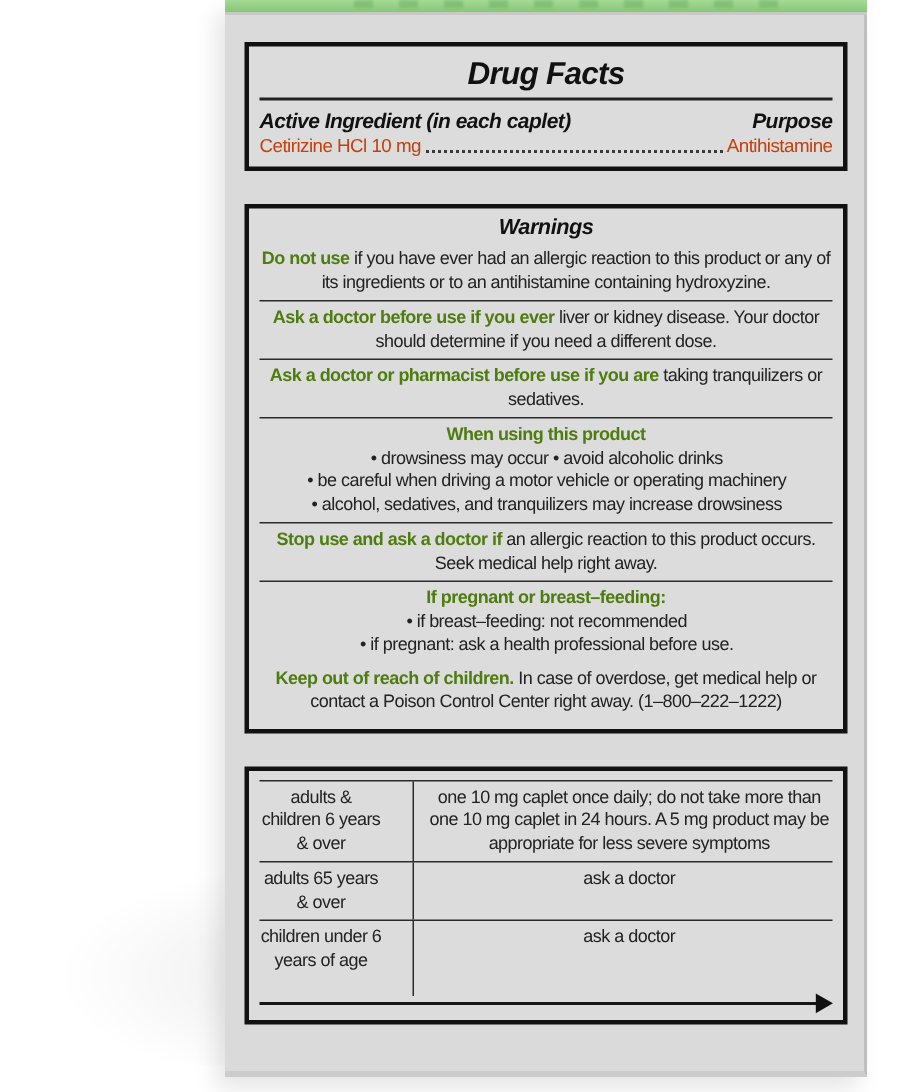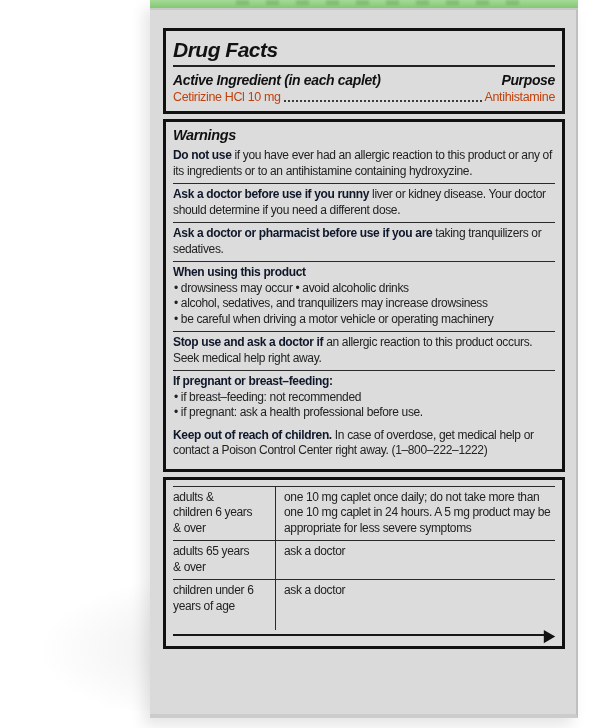--- a/index.html
+++ b/index.html
@@ -35,41 +35,42 @@
   }
 
   .label {
     position: absolute; left: 13px; top: 28px; width: 402px;
   }
 
   .box {
     border: 3.5px solid #111111;
     background: #dcdcdc;
     padding: 4px 7px 6px 7px;
-    margin-bottom: 5px;
+    margin-bottom: 22px;
     font-size: 12px;
     line-height: 15.5px;
     letter-spacing: -0.35px;
     color: #222;
+    text-align: center;
   }
 
   .bi { font-weight: bold; font-style: italic; color: #111; }
 
   .df-title { font-size: 21px; line-height: 25px; letter-spacing: -0.5px; padding-top: 2px; }
   .title-rule { border: none; border-top: 2px solid #222; margin: 3px 0 4px 0; }
 
   .ai-row { display: flex; justify-content: space-between; font-size: 14px; line-height: 18px; }
   .leader-row { display: flex; align-items: flex-end; font-size: 12.5px; line-height: 16px; color: #c2410c; }
   .leader { flex: 1; border-bottom: 2px dotted #3a3a3a; margin: 0 3px 3px 3px; min-width: 20px; }
 
   .section-heading { font-size: 14.5px; line-height: 18px; padding-bottom: 1px; }
 
   .wsec { padding: 3px 0 4px 0; }
   .wsec.rule-above { border-top: 1.5px solid #2a2a2a; }
-  .wsec p b { color: #0f172a; letter-spacing: -0.35px; }
+  .wsec p b { color: #4d7c0f; letter-spacing: -0.35px; }
   .bullet { padding-left: 1px; }
 
   .dir-rule { border: none; border-top: 1.5px solid #2a2a2a; margin: 2px 0 0 0; }
 
   .dir-row { display: flex; border-top: 1.5px solid #2a2a2a; }
   .dir-row:first-child { border-top: none; }
   .dir-row .who {
     width: 103px; flex: 0 0 103px;
     border-right: 1.5px solid #2a2a2a;
     padding: 3px 20px 4px 0;
@@ -112,30 +113,30 @@
       </section>
 
 
       <section class="box">
         <div class="bi section-heading">Warnings</div>
         <div id="warnings-body">
             <div class="wsec">
               <p><b>Do not use</b> if you have ever had an allergic reaction to this product or any of its ingredients or to an antihistamine containing hydroxyzine.</p>
             </div>
             <div class="wsec rule-above">
-              <p><b>Ask a doctor before use if you runny</b> liver or kidney disease. Your doctor should determine if you need a different dose.</p>
+              <p><b>Ask a doctor before use if you ever</b> liver or kidney disease. Your doctor should determine if you need a different dose.</p>
             </div>
             <div class="wsec rule-above">
               <p><b>Ask a doctor or pharmacist before use if you are</b> taking tranquilizers or sedatives.</p>
             </div>
             <div class="wsec rule-above">
               <p><b>When using this product</b></p>
               <div class="bullet">• drowsiness may occur • avoid alcoholic drinks</div>
+              <div class="bullet">• be careful when driving a motor vehicle or operating machinery</div>
               <div class="bullet">• alcohol, sedatives, and tranquilizers may increase drowsiness</div>
-              <div class="bullet">• be careful when driving a motor vehicle or operating machinery</div>
             </div>
             <div class="wsec rule-above">
               <p><b>Stop use and ask a doctor if</b> an allergic reaction to this product occurs. Seek medical help right away.</p>
             </div>
             <div class="wsec rule-above">
               <p><b>If pregnant or breast–feeding:</b></p>
               <div class="bullet">• if breast–feeding: not recommended</div>
               <div class="bullet">• if pregnant: ask a health professional before use.</div>
             </div>
             <div class="wsec">

